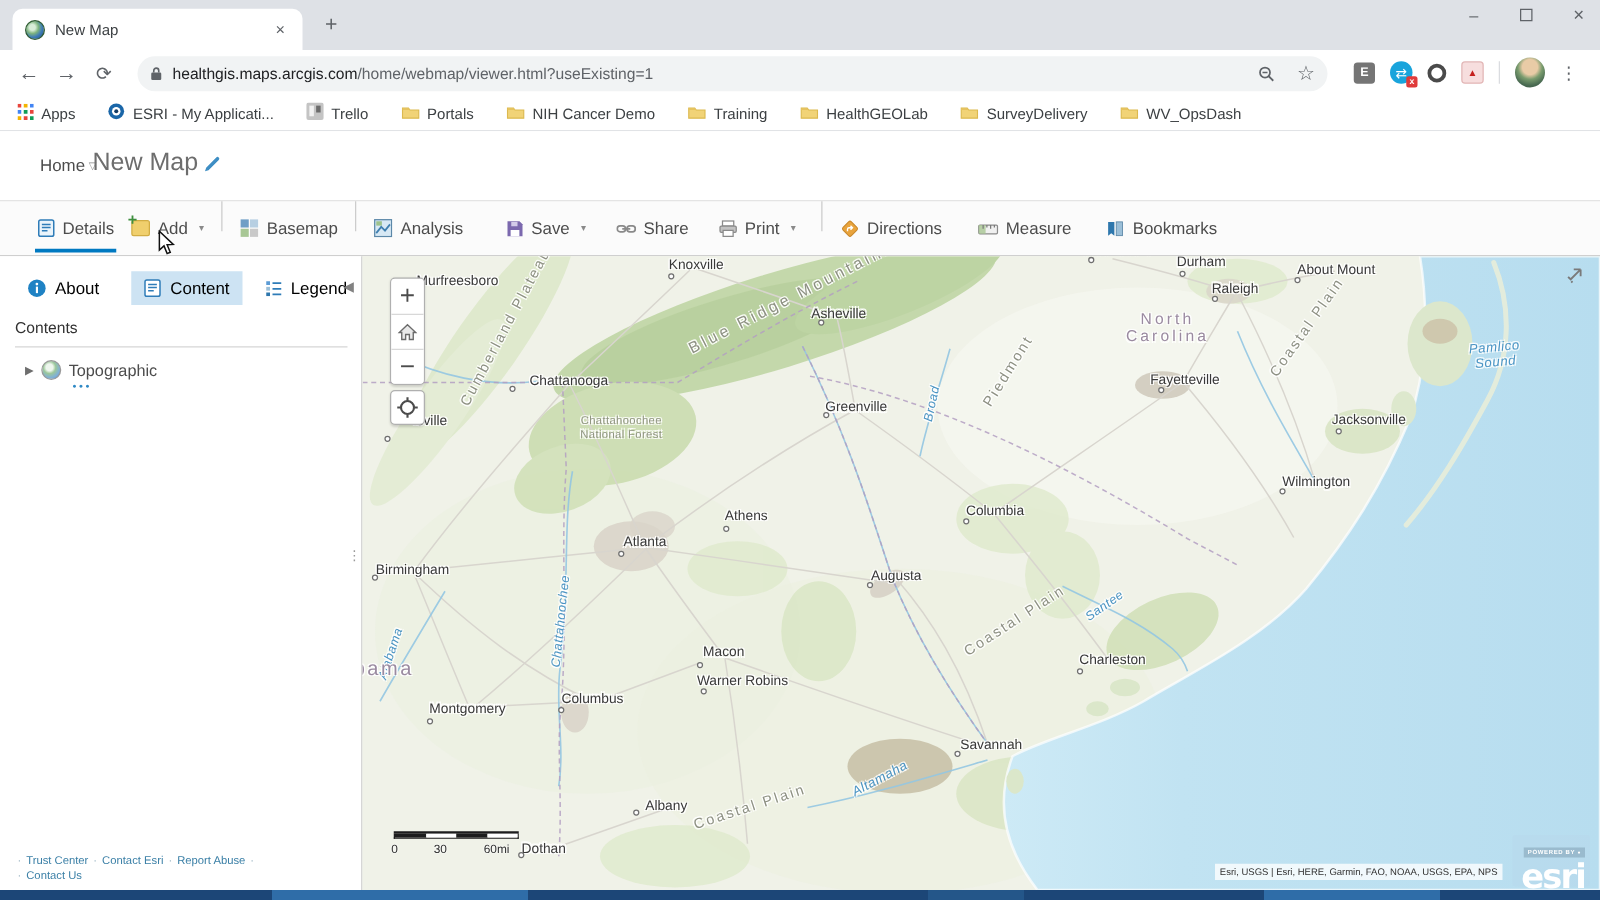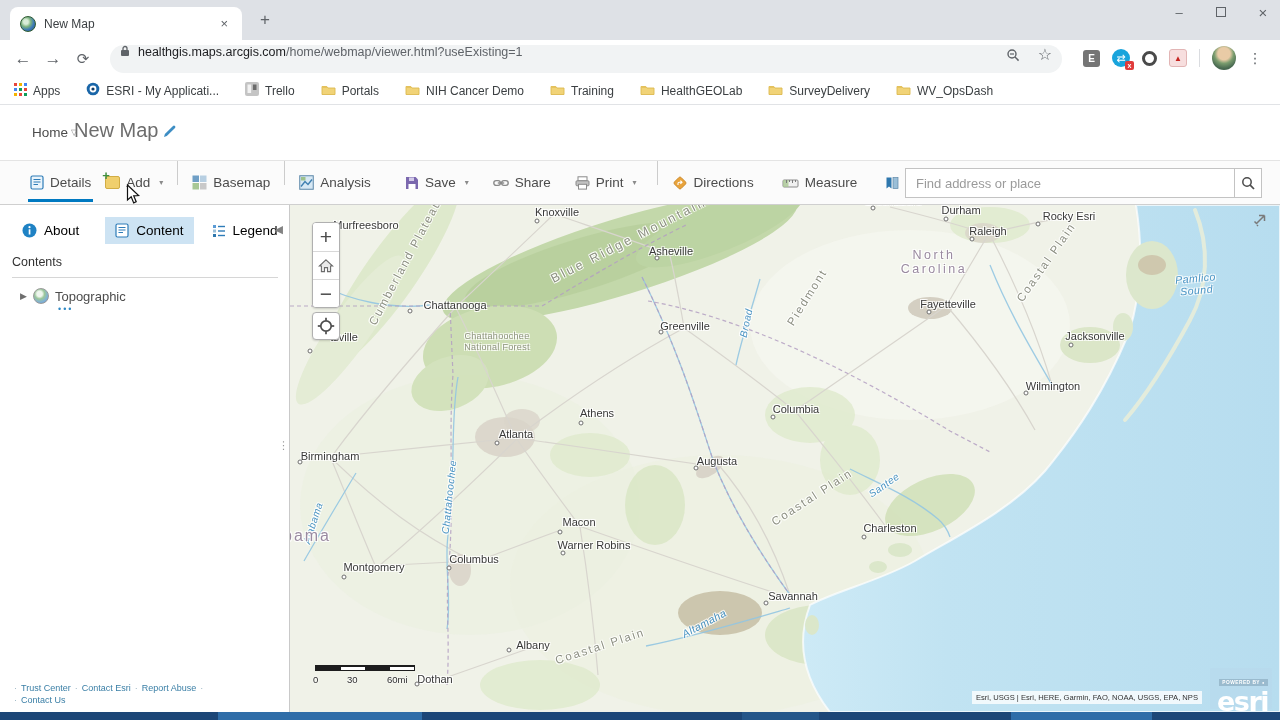--- a/index.html
+++ b/index.html
@@ -17,21 +17,21 @@
   .tab-close { font-size:13px; color:#5f6368; padding:2px 4px; cursor:default; }
   #new-tab-btn { position:absolute; left:252px; top:10px; font-size:17px; color:#5f6368; width:26px; text-align:center; }
   #win-controls { position:absolute; right:10px; top:4px; display:flex; gap:28px; align-items:center; color:#5f6368; }
   #win-controls .wc { font-size:13px; width:14px; text-align:center; }
   .wc-box { width:10px; height:10px; border:1.2px solid #5f6368; }
 
   #navbar { position:absolute; left:0; top:40px; width:1280px; height:37px; background:#fff; display:flex; align-items:center; }
   .nav-ic { color:#5f6368; font-size:17px; width:30px; text-align:center; }
   #back-ic { margin-left:8px; } #reload-ic { font-size:15px; }
   #omnibox { position:absolute; left:110px; top:5px; width:952px; height:28px; background:#f1f3f4;
-    border-radius:14px; display:flex; align-items:flex-start; padding:0 10px; }
+    border-radius:14px; display:flex; align-items:center; padding:0 10px; }
   #url-text { font-size:12.5px; margin-left:8px; white-space:nowrap; overflow:hidden; }
   #url-text .dom { color:#202124; } #url-text .path { color:#5f6368; }
   #omni-right { position:absolute; right:10px; display:flex; gap:18px; align-items:center; }
   .omni-ic { color:#5f6368; font-size:14px; }
   #ext-icons { position:absolute; right:18px; top:4px; display:flex; gap:12px; align-items:center; height:28px; }
   .ext { width:18px; height:18px; display:flex; align-items:center; justify-content:center; position:relative; }
   .ext-e { background:#757575; border-radius:3px; color:#fff; font-size:10px; font-weight:bold; width:17px; height:17px; }
   .ext-sync { background:#19a4dc; border-radius:50%; color:#fff; font-size:11px; width:18px; height:18px; }
   .ext-sync .badge { position:absolute; right:-4px; bottom:-3px; background:#e03b3b; color:#fff; font-size:7px;
     width:9px; height:9px; border-radius:2px; line-height:9px; text-align:center; font-weight:bold; }
@@ -349,29 +349,20 @@
           <path d="M4.5,4 V7 M7.5,4 V6 M10.5,4 V7 M13.5,4 V6" stroke="#7a7a7a"></path>
         </svg>
       <span>Measure</span>
     </span>
     <span class="tb-btn" style="margin-left:14px">
       <svg width="15" height="14">
           <path d="M1.5,1.5 h5 v11 l-2.5,-2 l-2.5,2 Z" fill="#2e77ad"></path>
           <rect x="8" y="1.5" width="5" height="11" fill="#9bbfd8" stroke="#5d88a8" stroke-width="0.7"></rect>
         </svg>
       <span>Bookmarks</span>
-    </span>
-  </div>
-  <div id="search-box">
-    <input id="search-input" placeholder="Find address or place" style="">
-    <span id="search-btn">
-      <svg width="14" height="14">
-          <circle cx="6" cy="6" r="4.2" fill="none" stroke="#4c4c4c" stroke-width="1.5"></circle>
-          <line x1="9.2" y1="9.2" x2="13" y2="13" stroke="#4c4c4c" stroke-width="1.7"></line>
-        </svg>
     </span>
   </div>
 </div>
 
 <svg id="cursor-arrow" width="15" height="21" viewBox="0 0 15 21">
   <path d="M1.5,1 L1.5,16 L5.2,12.7 L7.7,18.9 L10.2,17.8 L7.7,11.8 L12.6,11.5 Z" fill="#fff" stroke="#111" stroke-width="1.2"></path>
 </svg>
 
 <div id="left-panel">
   <div class="p-tabs">
@@ -523,21 +514,21 @@
       <div class="city" style="left: 381px; top: 46px;">Asheville</div>
       <div class="city-dot" style="left: 367px; top: 53px;"></div>
       <div class="city" style="left: 165px; top: 100px;">Chattanooga</div>
       <div class="city-dot" style="left: 120px; top: 106px;"></div>
       <div class="city" style="left: 395px; top: 121px;">Greenville</div>
       <div class="city-dot" style="left: 371px; top: 127px;"></div>
       <div class="city" style="left: 671px; top: 5px;">Durham</div>
       <div class="city-dot" style="left: 656px; top: 14px;"></div>
       <div class="city" style="left: 698px; top: 26px;">Raleigh</div>
       <div class="city-dot" style="left: 682px; top: 34px;"></div>
-      <div class="city" style="left: 779px; top: 11px;">Rocky Esri</div>
+      <div class="city" style="left: 779px; top: 11px;">About Mount</div>
       <div class="city-dot" style="left: 748px; top: 19px;"></div>
       <div class="city" style="left: 658px; top: 99px; text-align: right;">Fayetteville</div>
       <div class="city-dot" style="left: 639px; top: 107px;"></div>
       <div class="city" style="left: 805px; top: 131px;">Jacksonville</div>
       <div class="city-dot" style="left: 781px; top: 140px;"></div>
       <div class="city" style="left: 763px; top: 181px;">Wilmington</div>
       <div class="city-dot" style="left: 736px; top: 188px;"></div>
       <div class="city" style="left: 506px; top: 204px;">Columbia</div>
       <div class="city-dot" style="left: 483px; top: 212px;"></div>
       <div class="city" style="left: 427px; top: 256px;">Augusta</div>

